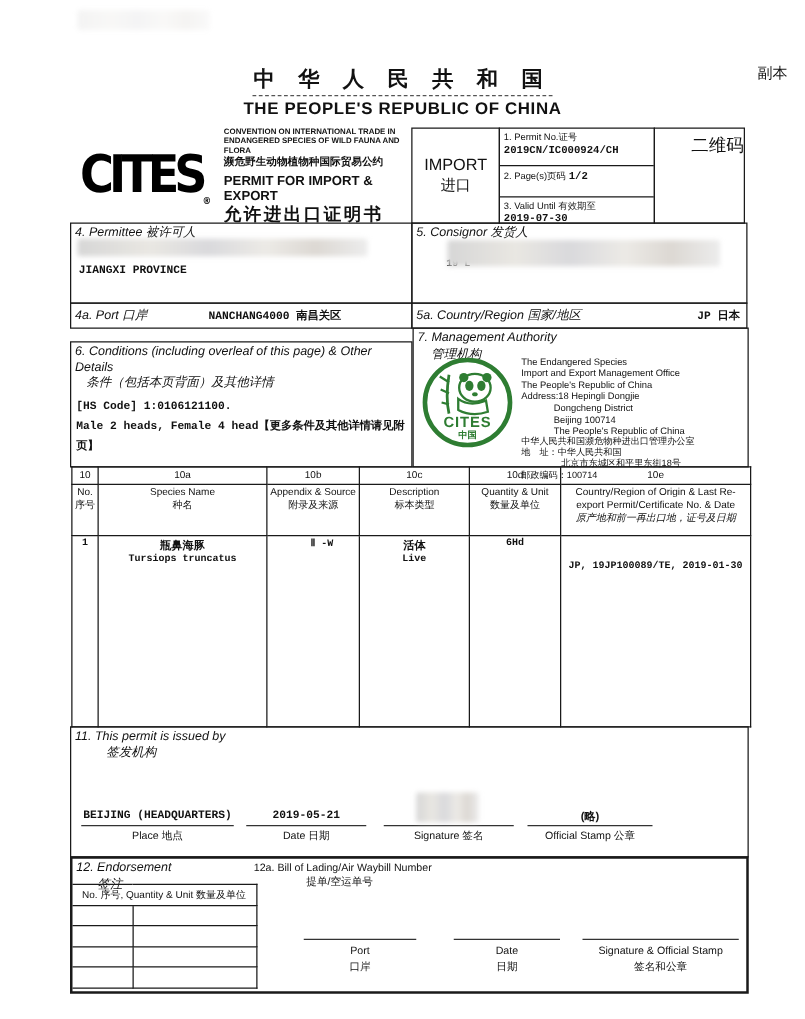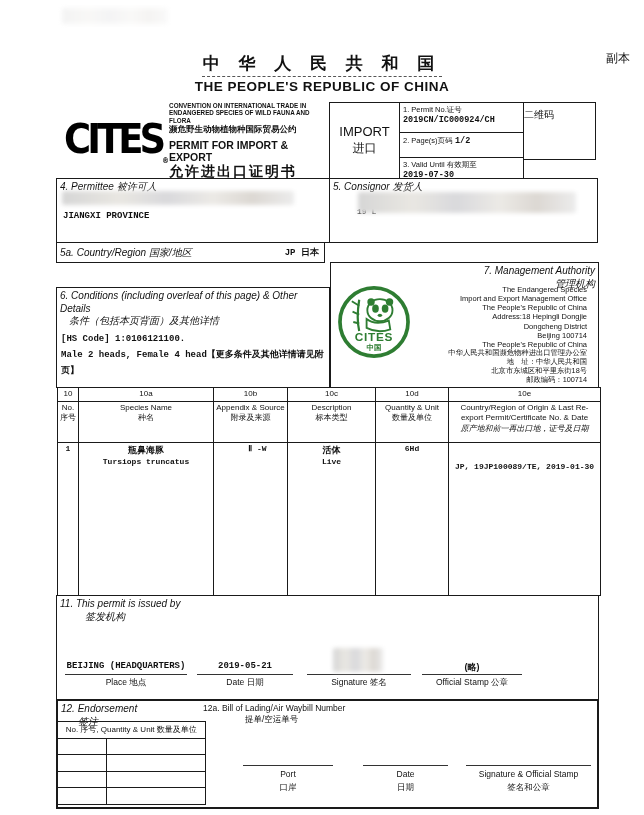--- a/index.html
+++ b/index.html
@@ -20,35 +20,35 @@
   .cell{border:1px solid #1a1a1a;margin-left:-1px;box-sizing:border-box;position:relative;
         font-size:8.5px;}
   .noborder{border:none;}
   .lbl{font-size:10px;padding:2px 3px 0 3px;line-height:1.25;font-style:italic;}
   .mono{font-family:"Liberation Mono","DejaVu Sans Mono",monospace;font-weight:bold;}
   
   .logo-block{width:274px;height:77px;display:flex;align-items:center;}
   .cites-word{font-family:"DejaVu Sans",sans-serif;font-weight:900;font-size:37px;
               letter-spacing:-4px;transform:scaleY(1.12);margin-left:8px;color:#000;}
   .cites-r{font-size:7px;vertical-align:sub;letter-spacing:0;}
-  .conv-stack{line-height:1.15;}
+  .conv-stack{margin-left:10px;line-height:1.15;}
   .conv-en{font-size:6.3px;font-weight:bold;}
   .conv-cn{font-size:8.5px;font-weight:bold;margin-top:1px;}
   .permit-title-en{font-size:10.5px;font-weight:bold;margin-top:4px;}
   .permit-title-cn{font-size:14px;font-weight:bold;letter-spacing:2px;}
   .import-cell{width:71px;height:77px;display:flex;flex-direction:column;justify-content:center;
                align-items:center;line-height:1.3;}
   .import-en{font-size:13px;}
   .import-cn{font-size:12px;}
   .permitinfo-cell{width:125px;height:77px;padding:0;}
   .pi-sub{padding:2px 3px;line-height:1.3;}
   .pi-sub+.pi-sub{border-top:1px solid #1a1a1a;}
   .pi-lab{font-size:7.5px;}
   .pi-val{font-size:8.5px;}
-  .qr-cell{width:73px;height:58px;text-align:left;padding-top:5px;font-size:10px;}
+  .qr-cell{width:73px;height:77px;text-align:right;padding-top:5px;font-size:14px;}
   
   .permittee-cell{width:274px;height:65px;}
   .consignor-cell{width:269px;height:65px;}
   .permittee-val{position:absolute;left:6px;top:32px;font-size:9px;}
   .consignor-frag{position:absolute;left:27px;top:28px;font-size:8px;color:#333;}
   
   .port-cell{width:274px;height:21px;display:flex;align-items:center;}
   .country-cell{width:269px;height:21px;display:flex;align-items:center;}
   .port-val{margin-left:46px;font-size:9px;}
   .country-val{margin-left:90px;font-size:9px;}
@@ -56,21 +56,21 @@
   .left-col{width:274px;display:flex;flex-direction:column;justify-content:flex-end;}
   .conditions-cell{height:101px;width:274px;}
   .cond-cn{padding-left:12px;}
   .cond-body{padding:4px 3px 0 4px;font-size:9px;line-height:1.7;}
   .cond-bold-cn{font-weight:bold;font-family:"Liberation Sans",sans-serif;}
   .minirow{display:flex;margin-top:-1px;}
   .purpose-cell{width:176px;height:26px;}
   .security-cell{width:99px;height:26px;}
   .pur-line2{display:flex;padding:0 6px 0 14px;justify-content:space-between;font-size:8.5px;}
   .sec-line2{display:flex;padding:0 4px 0 10px;justify-content:space-between;font-size:8.5px;}
-  .authority-cell{width:269px;height:126px;text-align:right;}
+  .authority-cell{width:269px;height:112px;}
   .auth-body{position:absolute;left:6px;top:22px;display:flex;}
   .auth-text{margin-left:6px;line-height:1.22;font-size:7.5px;width:170px;}
   .auth-cn{font-size:7.3px;}
   
   table.goods{border-collapse:collapse;table-layout:fixed;width:543px;margin-top:-1px;}
   table.goods td{border:1px solid #1a1a1a;text-align:center;padding:1px 2px;font-size:8px;
                  overflow:hidden;vertical-align:top;}
   .coderow td{height:11px;font-size:8px;padding:0;}
   .headrow td{height:38px;vertical-align:middle;line-height:1.3;font-size:8px;}
   .datarow td{height:150px;text-align:left;padding:3px 3px;font-size:9px;}
@@ -152,20 +152,24 @@
         <div class="permittee-val mono">JIANGXI PROVINCE</div>
       </div>
       <div class="cell consignor-cell">
         <div class="lbl">5. Consignor 发货人</div>
         <div class="consignor-frag mono">19 L</div>
         <div class="abs blur" style="left:28px;top:13px;width:218px;height:21px;"></div>
       </div>
     </div>
 
     <div class="row">
+      <div class="cell port-cell">
+        <span class="lbl">4a. Port 口岸</span>
+        <span class="port-val mono">NANCHANG4000 南昌关区</span>
+      </div>
       <div class="cell country-cell">
         <span class="lbl">5a. Country/Region 国家/地区</span>
         <span class="country-val mono">JP 日本</span>
       </div>
     </div>
 
     <div class="row">
       <div class="left-col">
         <div class="cell conditions-cell">
           <div class="lbl">6. Conditions (including overleaf of this page) &amp; Other Details</div>

